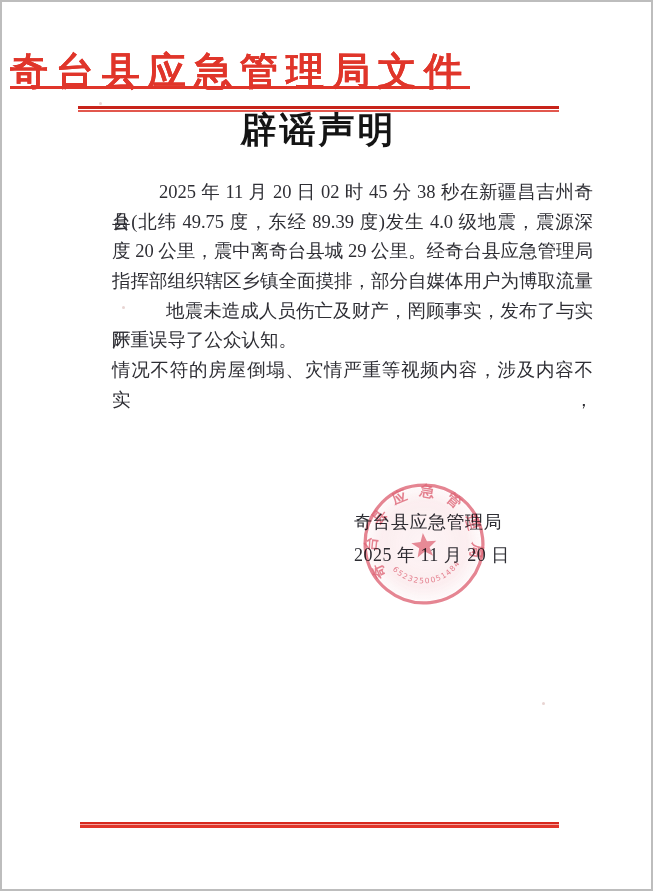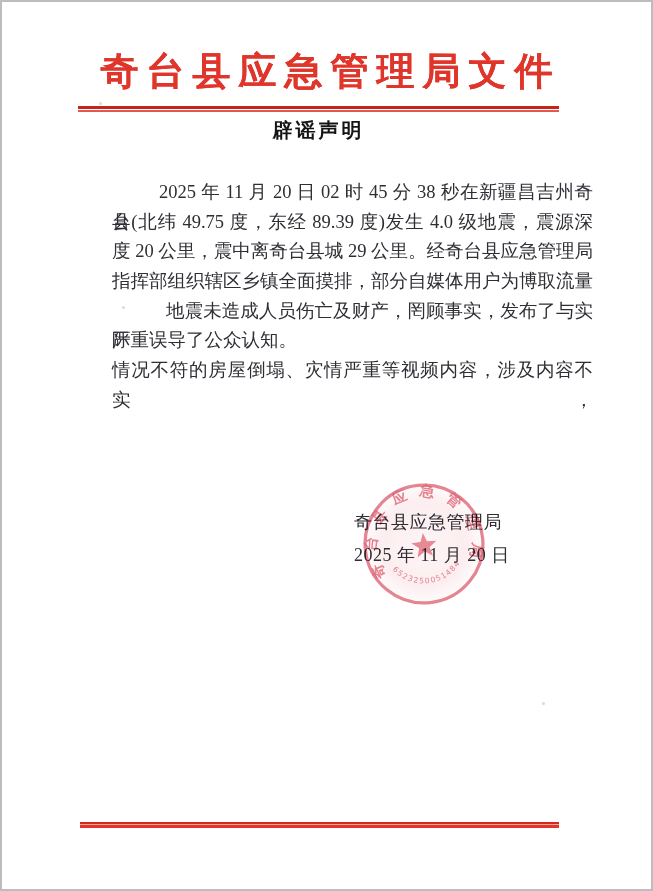--- a/index.html
+++ b/index.html
@@ -8,39 +8,39 @@
     width:653px;height:891px;
     box-sizing:border-box;
     background:#ffffff;
     border:2px solid #bdbdbd;
     overflow:hidden;
     font-family:"Liberation Serif","DejaVu Serif",serif;
   }
   
   .agency-title{
     position:absolute;left:0;top:46px;width:100%;
-    text-align:center;
     font-family:"Liberation Serif","DejaVu Serif",serif;
     font-weight:bold;
     font-size:38px;line-height:46px;
     letter-spacing:8px;padding-left:8px;box-sizing:border-box;
     color:#e0352a;
     text-shadow:0 0 .4px #e0352a;
     white-space:nowrap;
+    text-decoration:underline;
   }
   .red-rule{
     position:absolute;left:76px;top:104px;width:481px;height:6px;
     background:linear-gradient(to bottom,#c8231a 0,#c8231a 3px,#ffffff 3px,#ffffff 4px,#e2574e 4px,#e2574e 6px);
   }
   .doc-title{
     position:absolute;left:76px;top:111px;width:481px;
     text-align:center;
     font-family:"Liberation Sans","DejaVu Sans",sans-serif;
     font-weight:bold;
-    font-size:20px;line-height:34px;
+    font-size:36px;line-height:34px;
     letter-spacing:3px;
     color:#141414;
   }
   
   .body-text{
     position:absolute;left:78px;top:176px;width:481px;
     font-size:18.5px;
     color:#2e2e34;
     margin-left:32px;
   }

